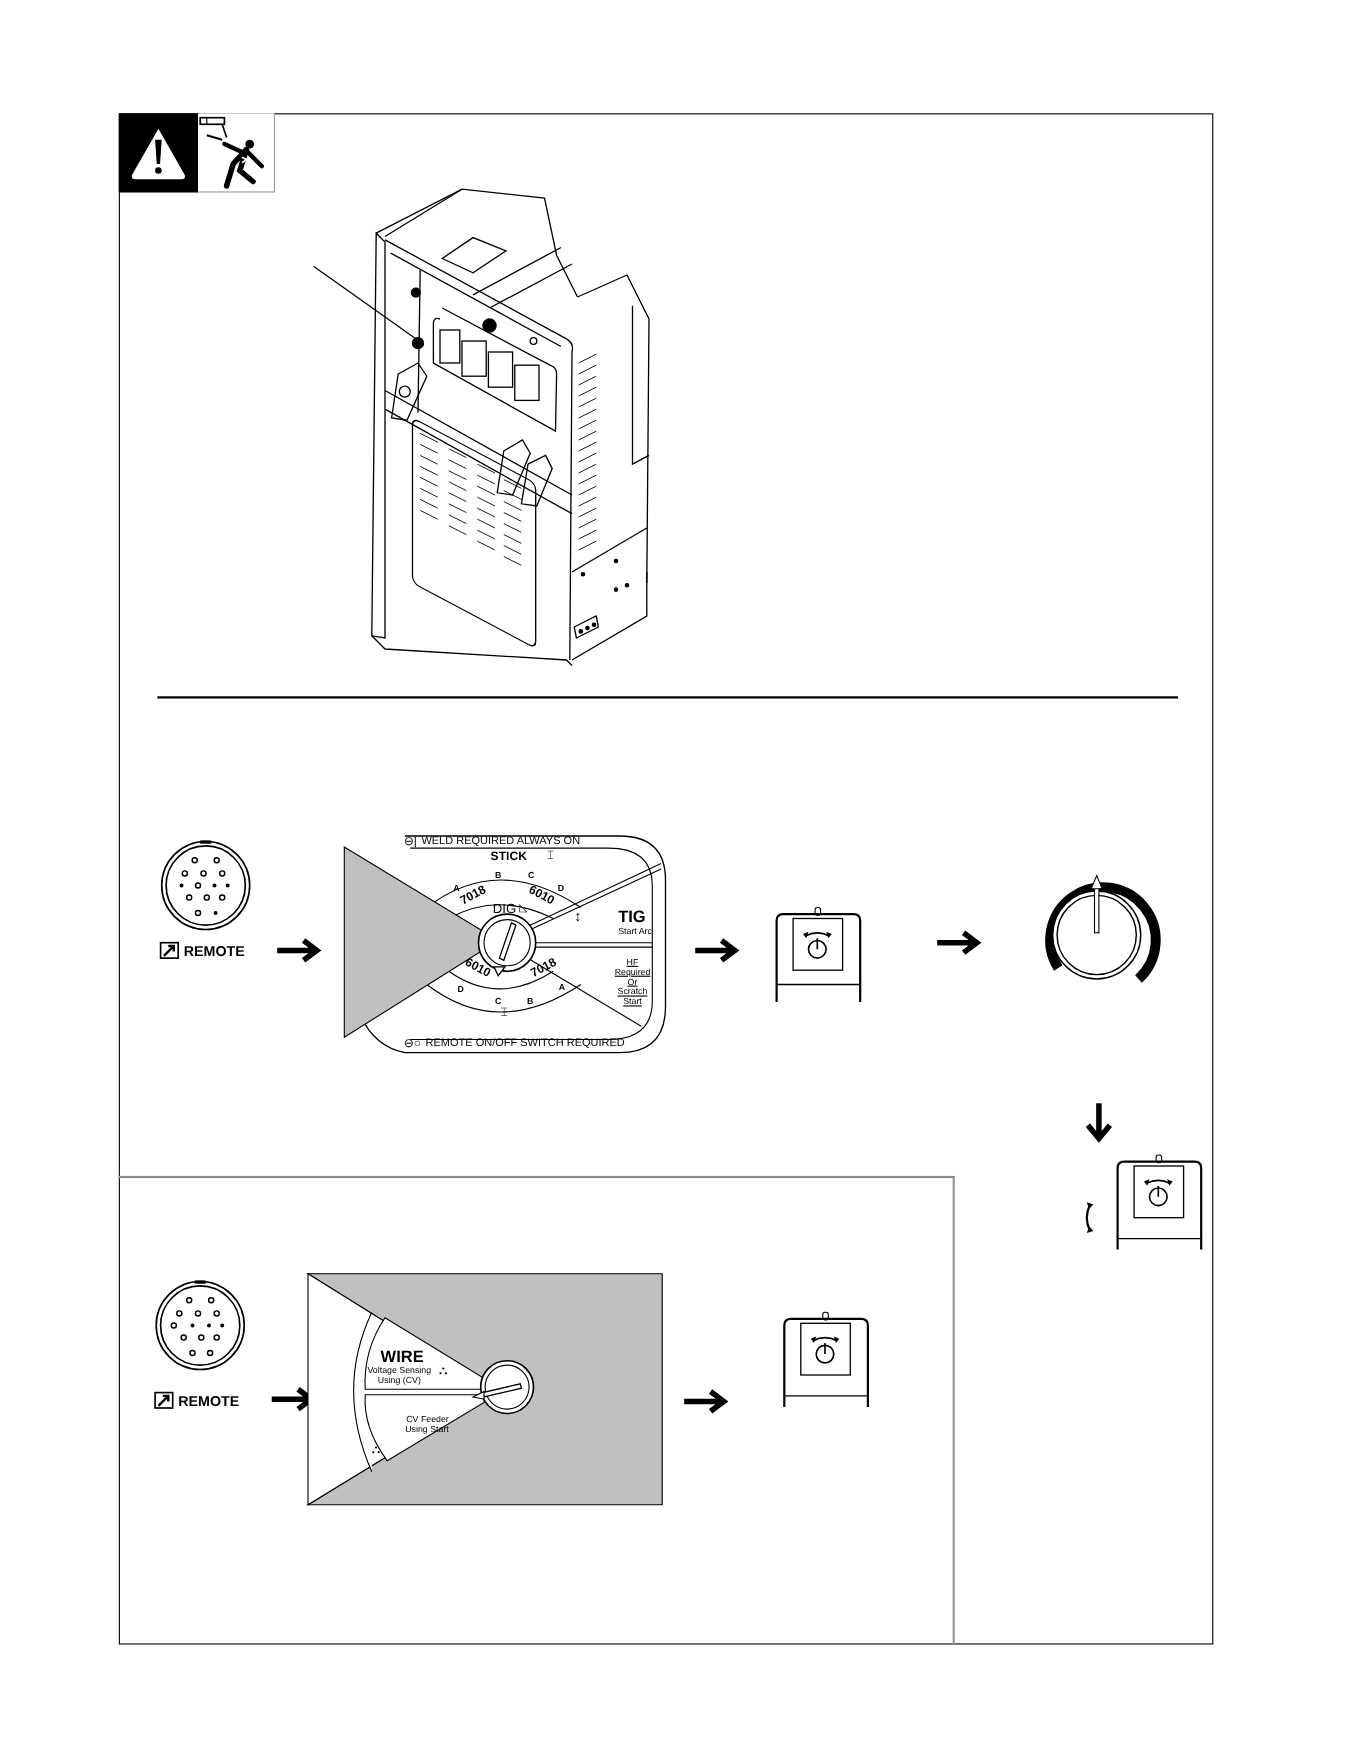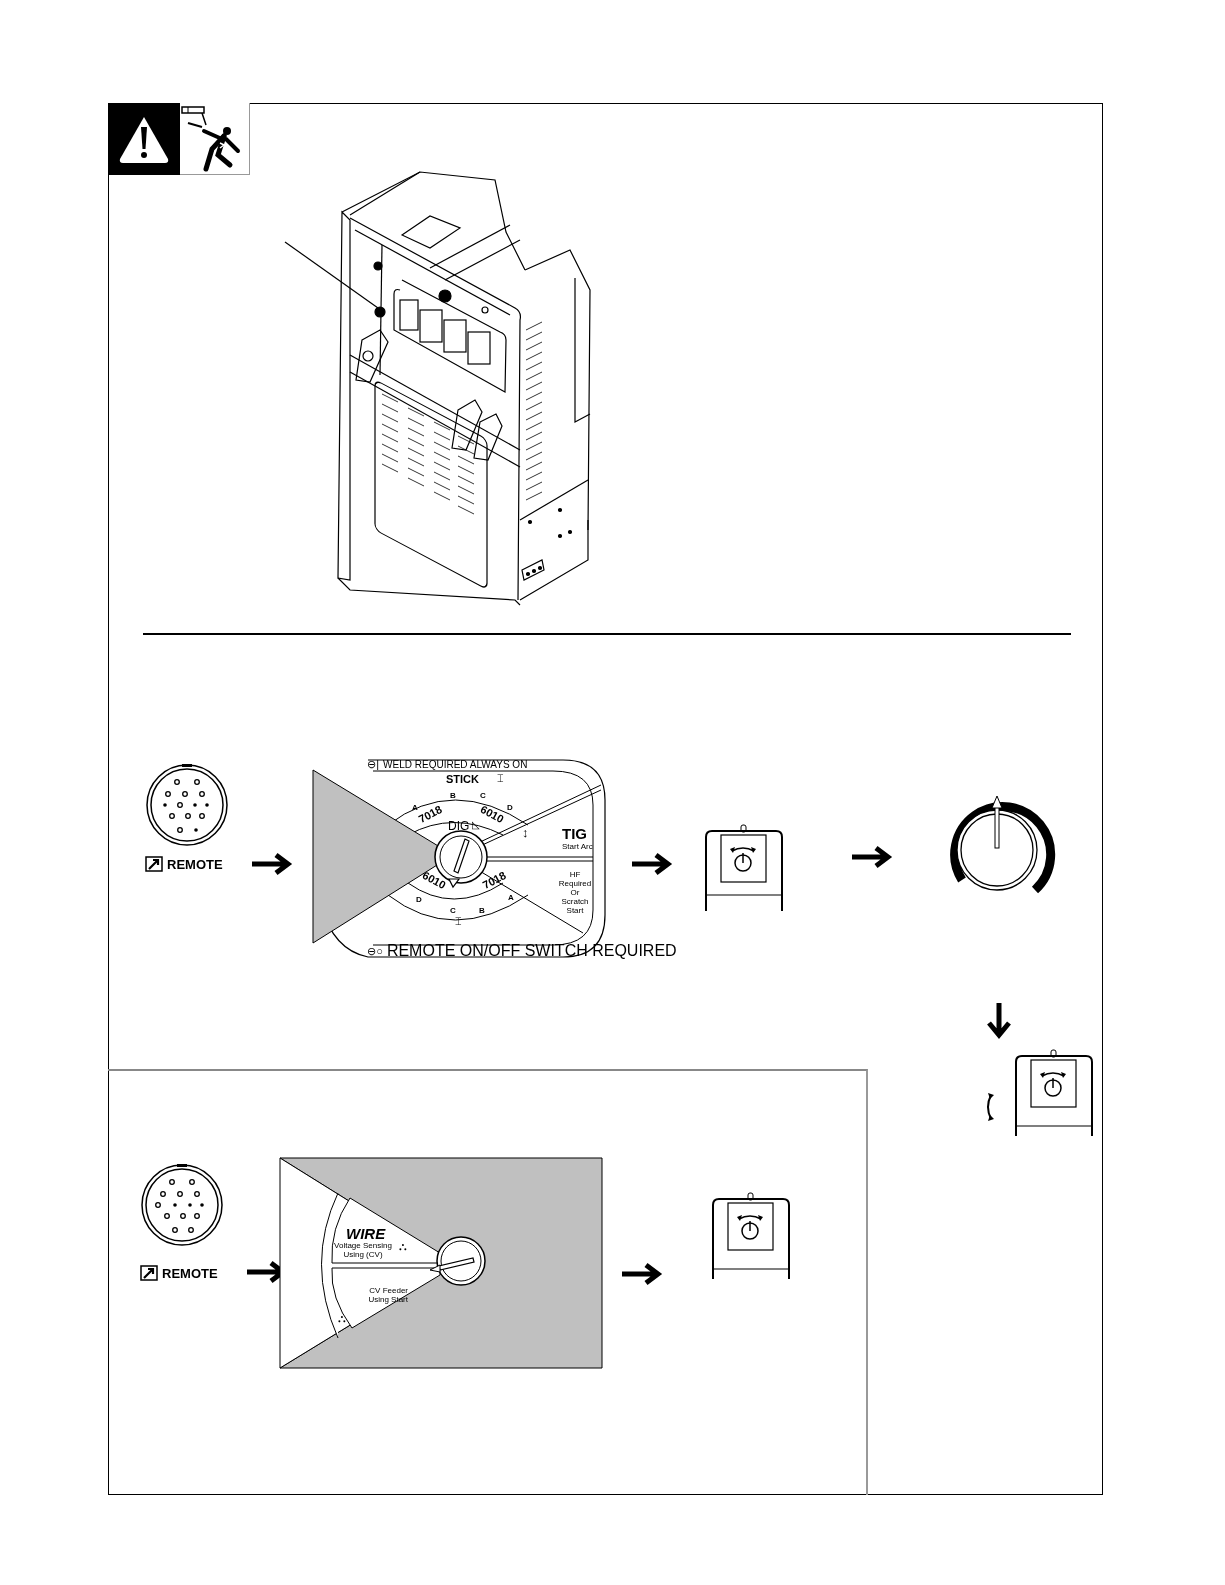--- a/index.html
+++ b/index.html
@@ -234,30 +234,30 @@
 <div class="abs lbl" style="left:480px;top:791px;font-size:8px;">C</div>
 <div class="abs lbl" style="left:507px;top:803px;font-size:8px;">D</div>
 <div class="abs lbl" style="left:416px;top:895px;font-size:8px;">D</div>
 <div class="abs lbl" style="left:450px;top:906px;font-size:8px;">C</div>
 <div class="abs lbl" style="left:479px;top:906px;font-size:8px;">B</div>
 <div class="abs lbl" style="left:508px;top:893px;font-size:8px;">A</div>
 <div class="abs" style="left:455px;top:915px;font-size:11px;">⌶</div>
 <div class="abs lbl" style="left:562px;top:825px;font-size:15px;">TIG</div>
 <div class="abs" style="left:562px;top:842px;font-size:8px;">Start Arc</div>
 <div class="abs" style="left:522px;top:825px;font-size:13px;">↕</div>
-<div class="abs" style="left:555px;top:870px;width:40px;text-align:center;font-size:8px;line-height:9px;">
+<div class="abs" style="left:555px;top:870px;width:40px;text-align:center;font-size:8px;line-height:9px;text-decoration:underline;">
   <div>HF</div>
   <div>Required</div>
   <div>Or</div>
   <div>Scratch</div>
   <div>Start</div>
 </div>
 <div class="abs" style="left:367px;top:942px;display:flex;align-items:center;gap:4px;">
   <span style="font-size:11px;">⊖○</span>
-  <span style="font-size:16px;">REMOTE ON/OFF SWITCH REQUIRED</span>
+  <span style="font-size:10px;">REMOTE ON/OFF SWITCH REQUIRED</span>
 </div>
 
 <div class="abs" style="left:630px;top:852px;">
   <svg width="44" height="24" viewBox="0 0 44 24">
       <path d="M2 12 L34 12 M26 3 L38 12 L26 21" stroke="#000" stroke-width="5" fill="none"></path>
     </svg>
 </div>
 
 <div class="abs" style="left:705px;top:825px;">
   <svg width="80" height="86" viewBox="0 0 80 86">
@@ -363,21 +363,21 @@
     <path d="M0 0 L170 106 L0 210 Z" fill="none" stroke="#000" stroke-width="1"></path>
     <path d="M58 35 Q25 105 58 180" fill="#fff" stroke="#000" stroke-width="1"></path>
     <path d="M70 40 L160 95 L160 105 L52 105 Q50 70 70 40 Z" fill="#fff" stroke="#000" stroke-width="1"></path>
     <path d="M52 110 L160 110 L160 117 L72 170 Q50 140 52 110 Z" fill="#fff" stroke="#000" stroke-width="1"></path>
     <circle cx="181" cy="103" r="24" fill="#fff" stroke="#000" stroke-width="1.5"></circle>
     <circle cx="181" cy="103" r="20" fill="#fff" stroke="#000" stroke-width="1"></circle>
     <path d="M193 100 L194 104 L160 112 L159 108 Z" fill="#fff" stroke="#000" stroke-width="1.2"></path>
     <path d="M160 107 L150 112 L160 114 Z" fill="#fff" stroke="#000"></path>
   </svg>
 </div>
-<div class="abs lbl" style="left:346px;top:1225px;font-size:15px;font-style:italic;">WIRE</div>
+<div class="abs lbl" style="left:346px;top:1225px;font-size:15px;">WIRE</div>
 <div class="abs" style="left:328px;top:1241px;width:70px;text-align:center;font-size:8px;line-height:9px;">
   <div>Voltage Sensing</div>
   <div>Using (CV)</div>
 </div>
 <div class="abs" style="left:399px;top:1240px;font-size:11px;">⛬</div>
 <div class="abs" style="left:333px;top:1286px;width:75px;text-align:right;font-size:8px;line-height:9px;">
   <div>CV Feeder</div>
   <div>Using Start</div>
 </div>
 <div class="abs" style="left:338px;top:1312px;font-size:11px;">⛬</div>

